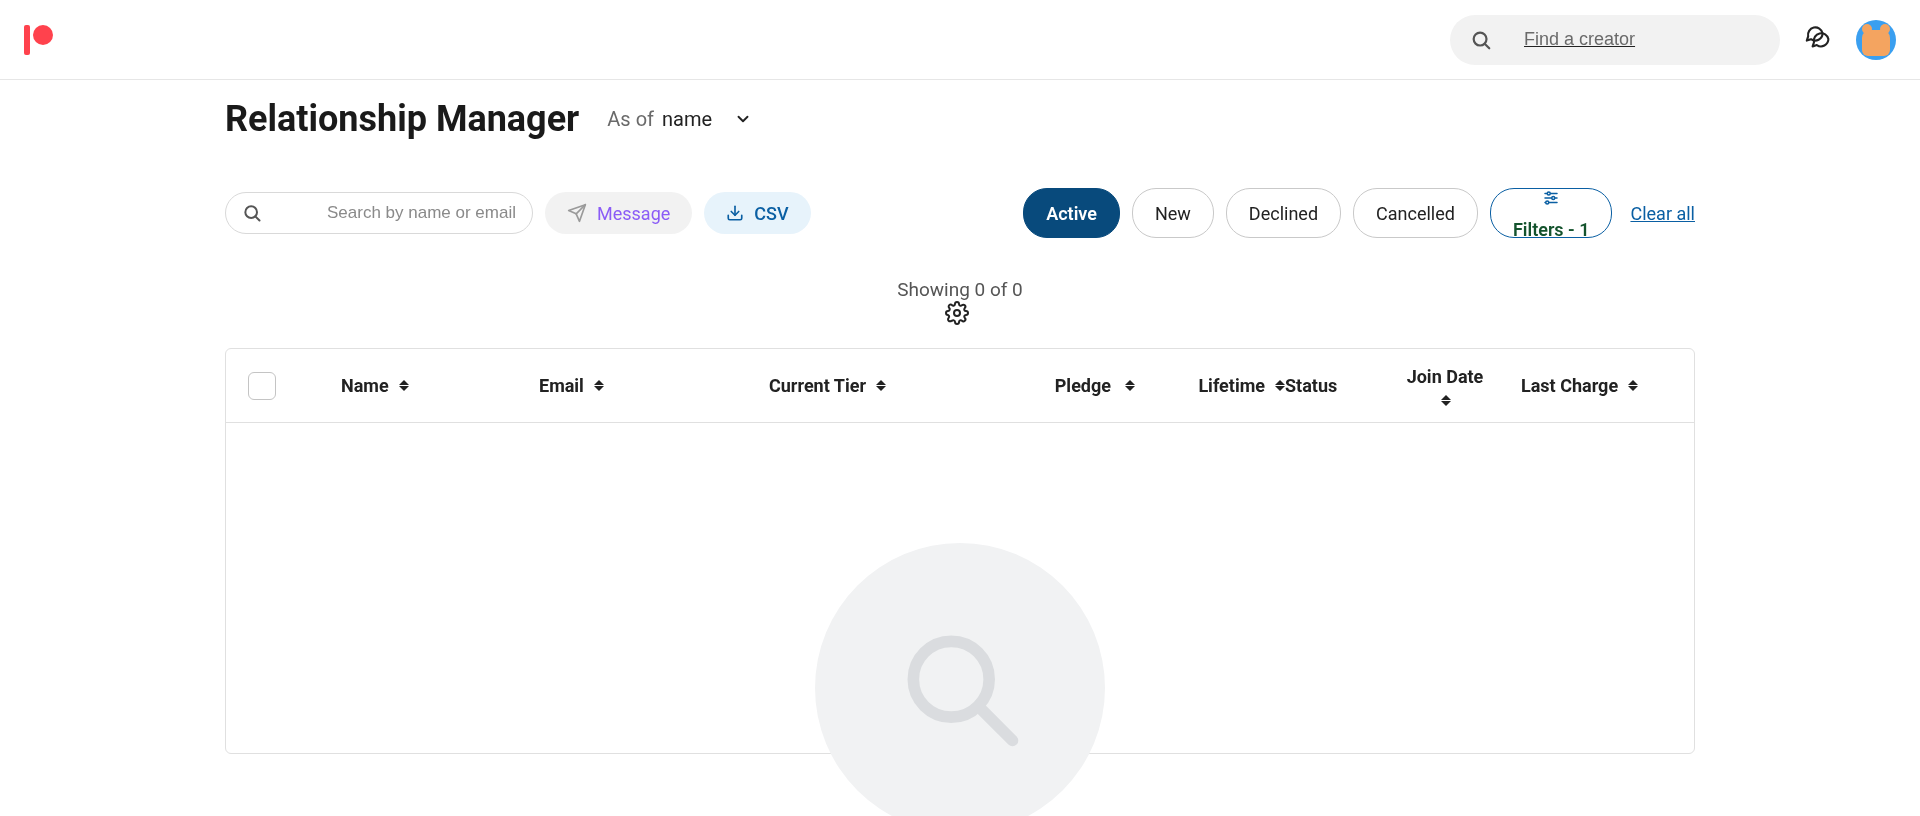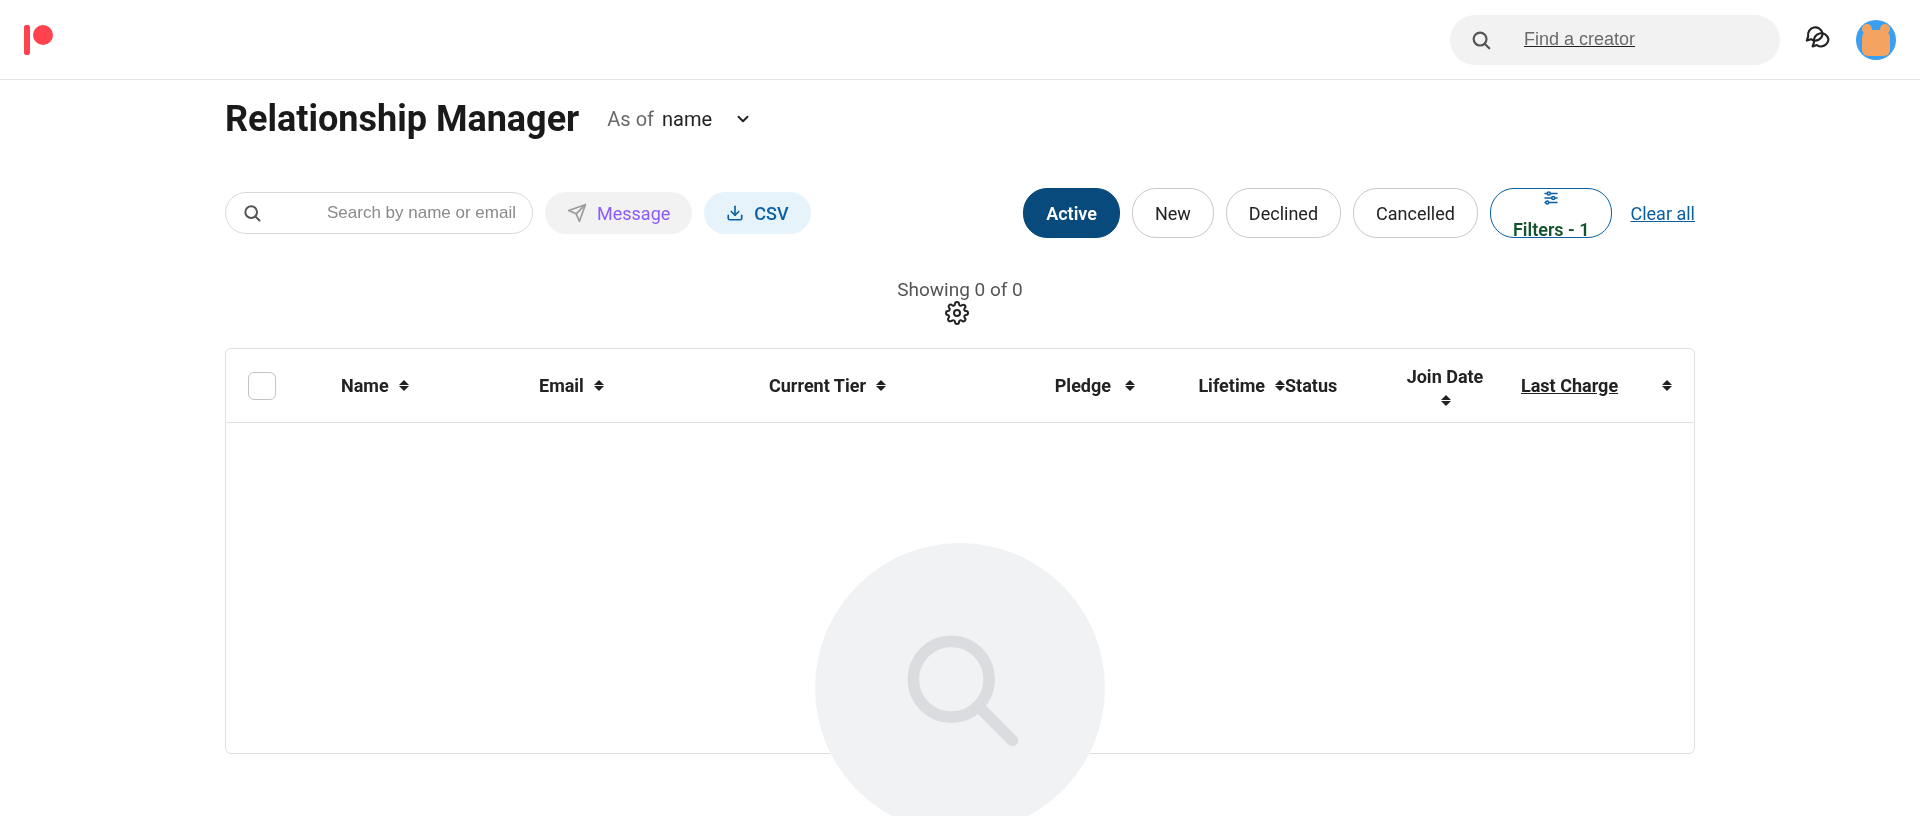--- a/index.html
+++ b/index.html
@@ -248,21 +248,21 @@
     gap: 8px;
   }
   .th.checkbox-col { width: 78px; }
   .th.name-col     { width: 198px; margin-left: 15px; }
   .th.email-col    { width: 230px; }
   .th.tier-col     { width: 240px; }
   .th.pledge-col   { width: 126px; justify-content:flex-end;gap:12px;}
   .th.lifetime-col { width: 150px; justify-content:flex-end;}
   .th.status-col   { width: 84px; }
   .th.join-col     { width: 152px; flex-direction: column; }
-  .th.last-col     { flex:1; justify-content:space-between;text-decoration:underline;}
+  .th.last-col     { flex:1; justify-content:flex-start;}
 
   .checkbox {
     width: 28px;
     height: 28px;
     border: 1.5px solid #c4c4c4;
     border-radius: 6px;
     background: #fff;
   }
 
   .sort-icon {

